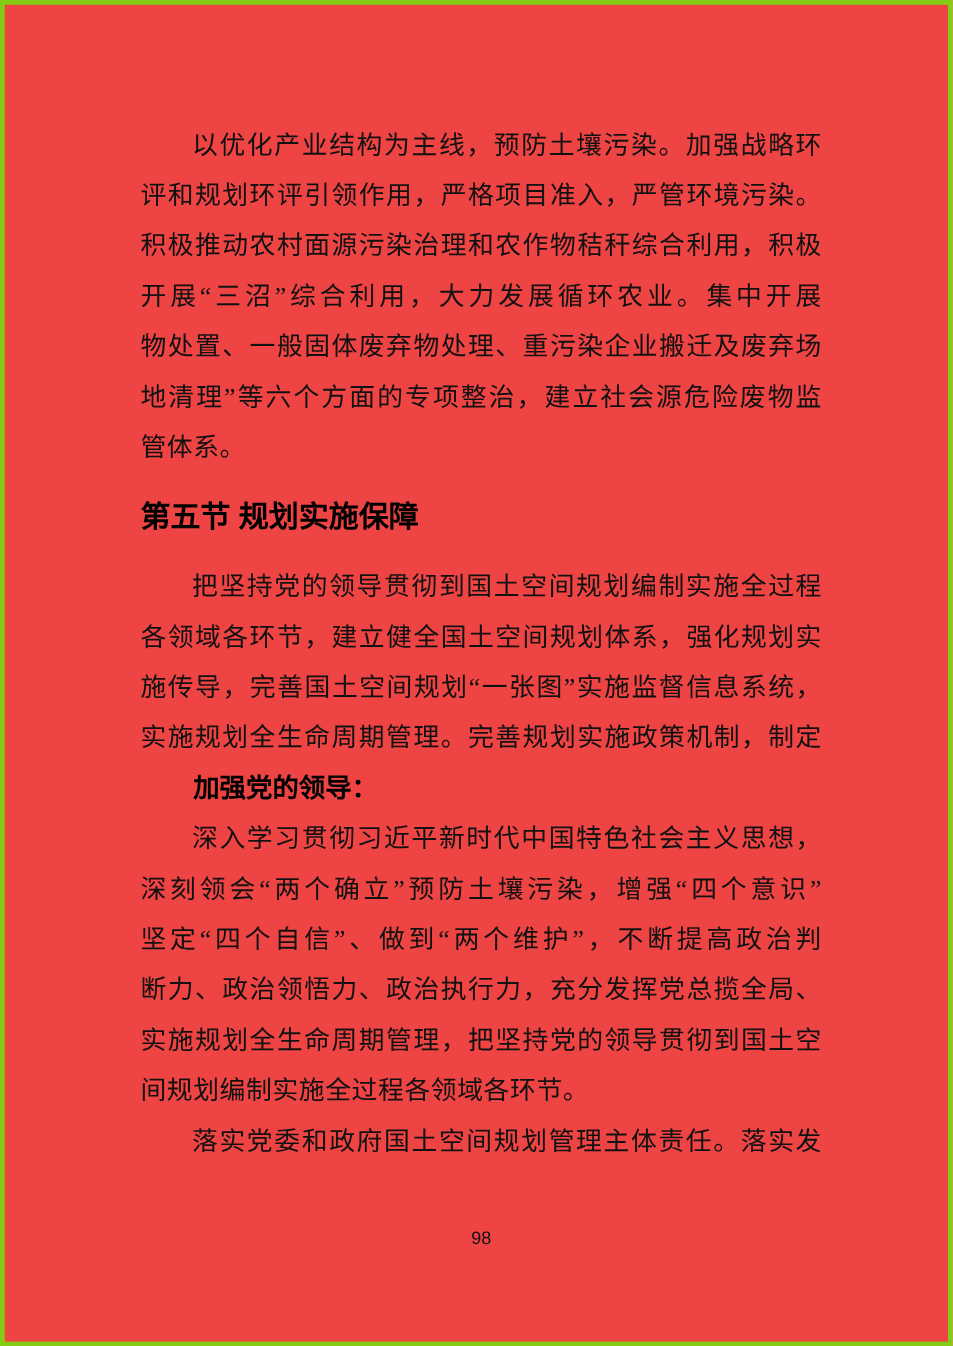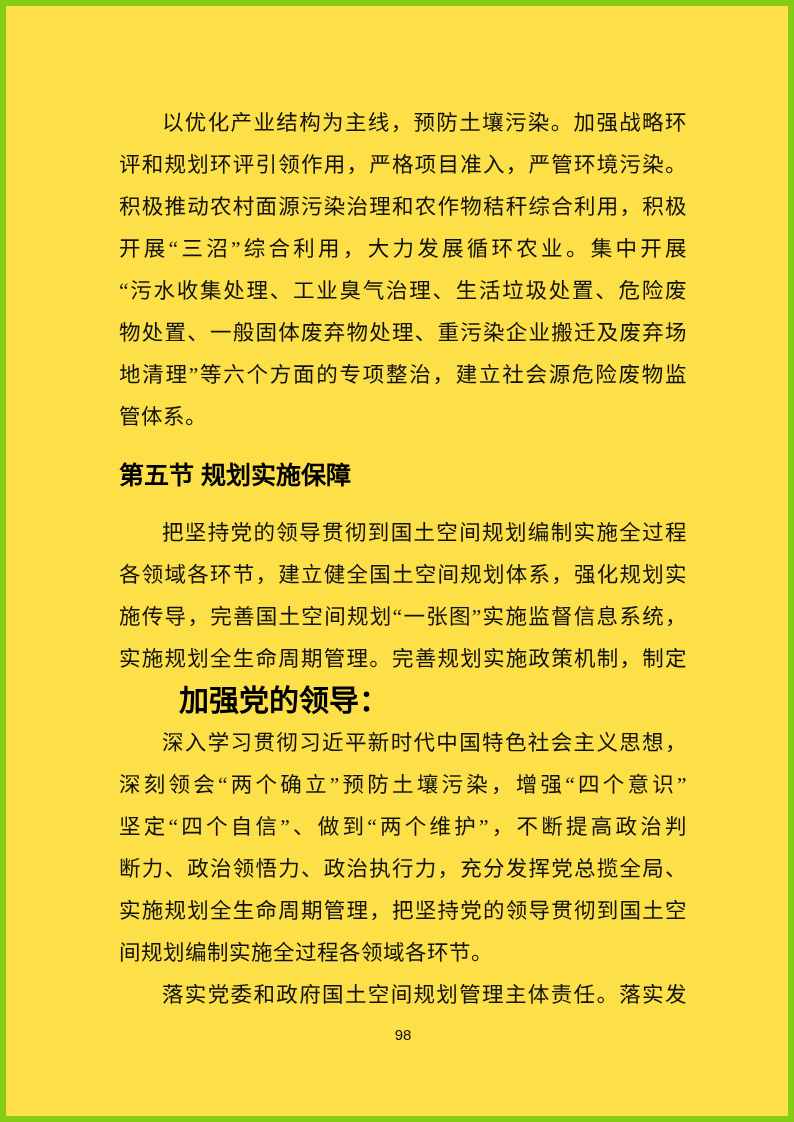--- a/index.html
+++ b/index.html
@@ -4,23 +4,23 @@
 <style>
   html, body {
     margin: 0;
     padding: 0;
     background: #ffffff;
   }
   .page {
     position: relative;
     width: 794px;
     height: 1122px;
-    background: #fde047;
+    background: #ef4444;
     box-sizing: border-box;
-    border: 6px solid #84cc16;
+    border: 4px solid #84cc16;
     overflow: hidden;
     font-family: "Liberation Serif", "DejaVu Serif", serif;
     color: #111111;
   }
   .doc-body {
     position: absolute;
     left: 113px;
     top: 96px;
     width: 568px;
   }
@@ -44,21 +44,21 @@
     font-family: "Liberation Sans", "DejaVu Sans", sans-serif;
     font-weight: bold;
     font-size: 25px;
     line-height: 42px;
     text-align: left;
     margin: 16px 0;
     color: #000000;
   }
   .paragraph-lead {
     font-weight: bold;
-    font-size: 30px;
+    font-size: 22px;
     line-height: 42px;
     text-indent: 2em;
     text-align: left;
     color: #000000;
   }
   .page-number {
     position: absolute;
     left: 0;
     width: 794px;
     top: 1020px;
@@ -71,21 +71,20 @@
 </head>
 <body>
 
 <div class="page">
   <div class="doc-body">
       <div>
         <div class="line first">以优化产业结构为主线，预防土壤污染。加强战略环</div>
         <div class="line">评和规划环评引领作用，严格项目准入，严管环境污染。</div>
         <div class="line">积极推动农村面源污染治理和农作物秸秆综合利用，积极</div>
         <div class="line">开展“三沼”综合利用，大力发展循环农业。集中开展</div>
-        <div class="line">“污水收集处理、工业臭气治理、生活垃圾处置、危险废</div>
         <div class="line">物处置、一般固体废弃物处理、重污染企业搬迁及废弃场</div>
         <div class="line">地清理”等六个方面的专项整治，建立社会源危险废物监</div>
         <div class="line last">管体系。</div>
       </div>
       <div class="section-heading">第五节 规划实施保障</div>
       <div>
         <div class="line first">把坚持党的领导贯彻到国土空间规划编制实施全过程</div>
         <div class="line">各领域各环节，建立健全国土空间规划体系，强化规划实</div>
         <div class="line">施传导，完善国土空间规划“一张图”实施监督信息系统，</div>
         <div class="line">实施规划全生命周期管理。完善规划实施政策机制，制定</div>

